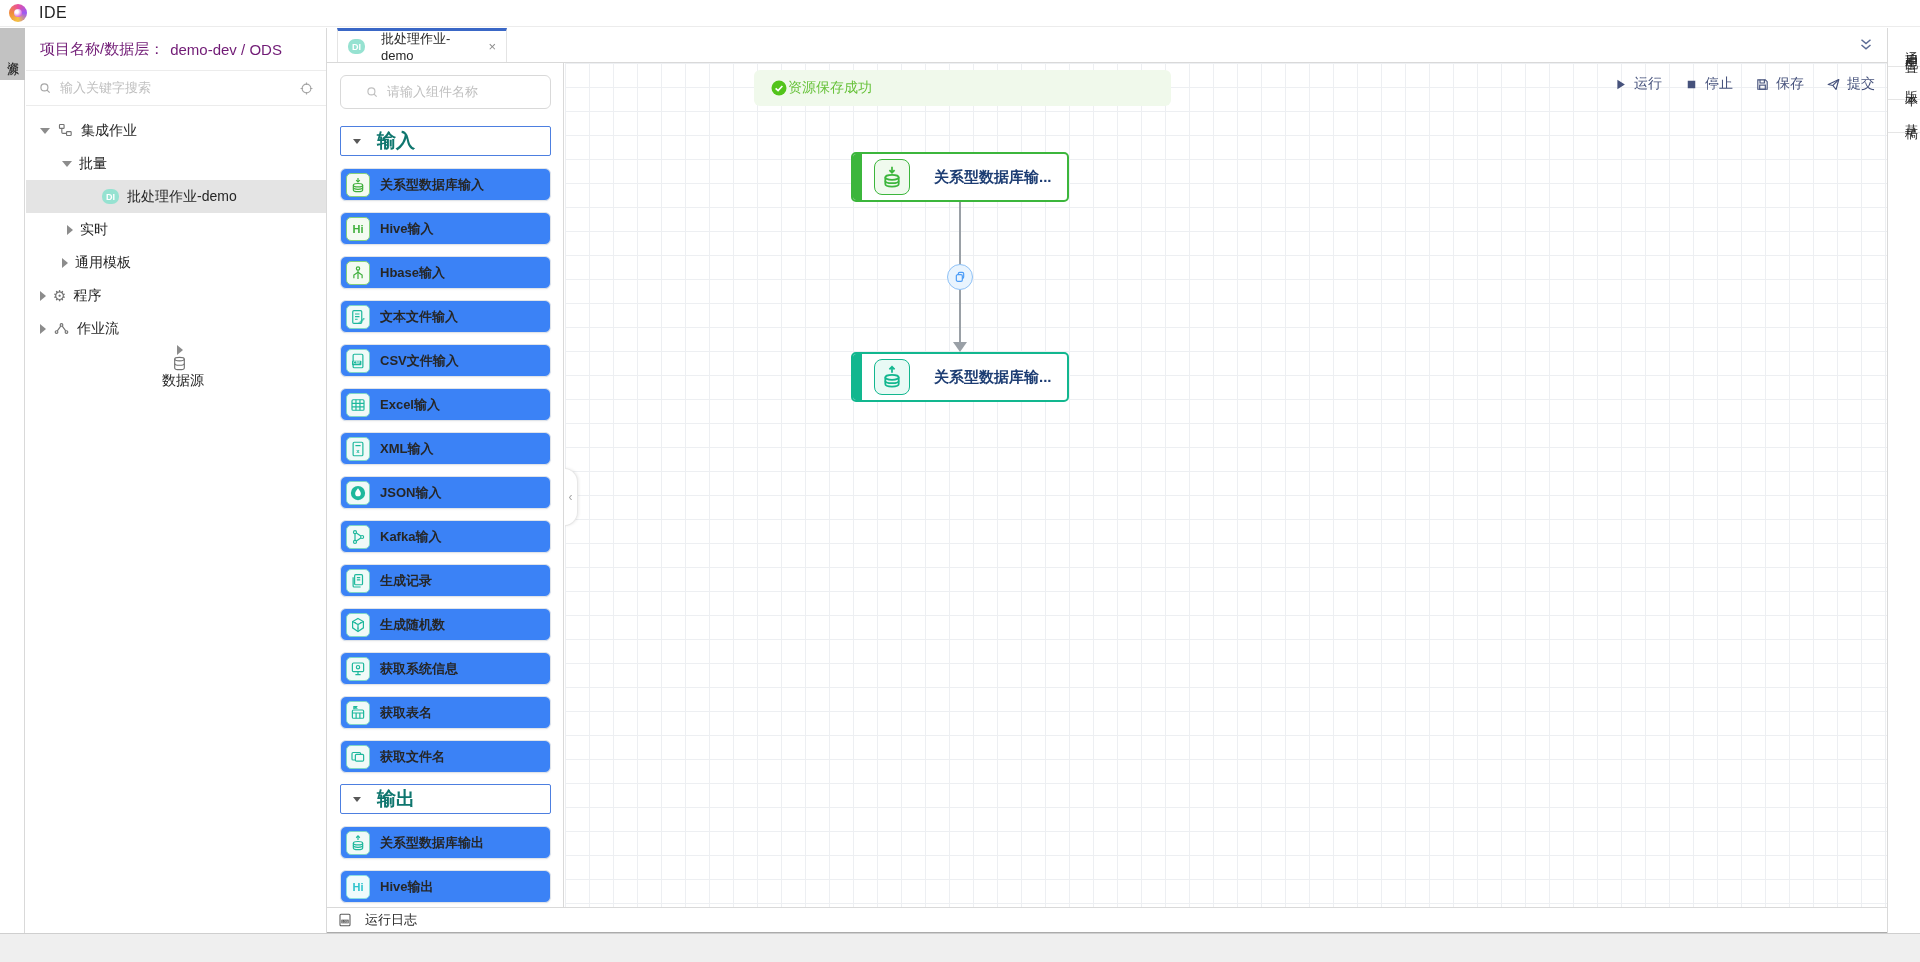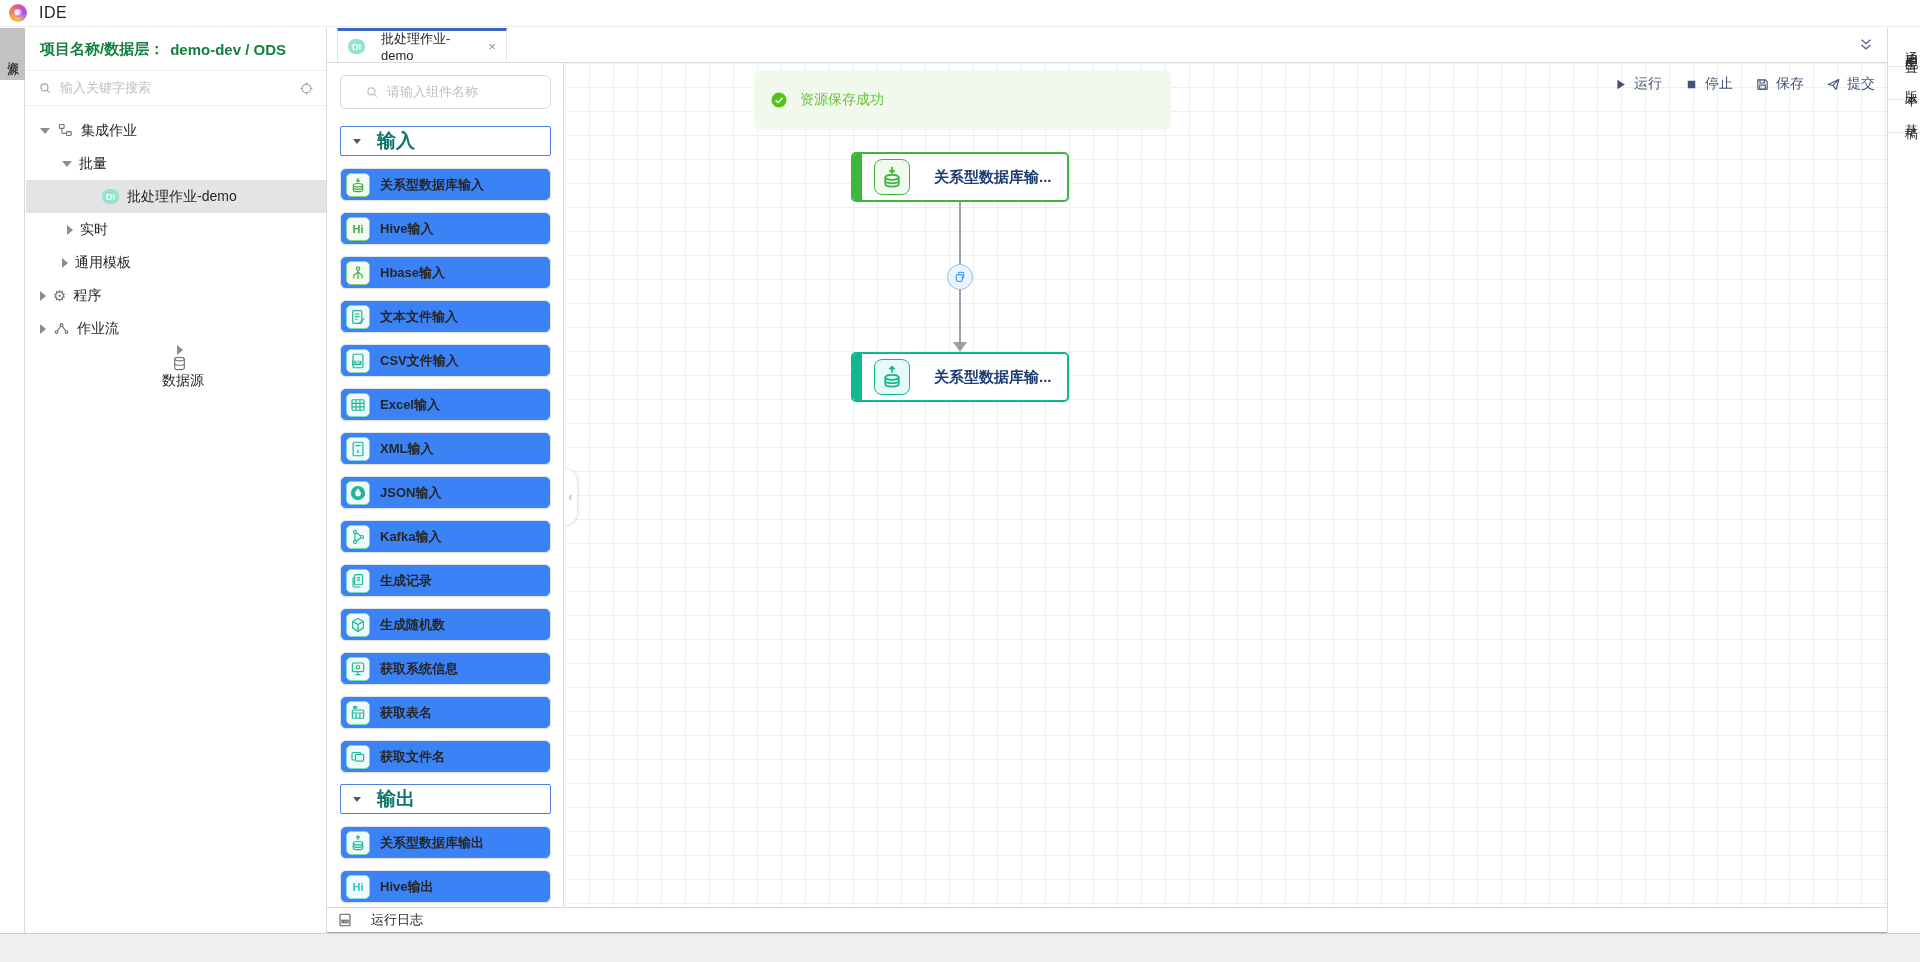--- a/index.html
+++ b/index.html
@@ -11,21 +11,21 @@
   .logo { width:18px; height:18px; border-radius:50%; background:conic-gradient(#e94f9d,#9b59f5,#f5c242,#f08c3a,#e94f9d); position:relative; }
   .logo::after{ content:""; position:absolute; left:5px; top:5px; width:8px; height:8px; border-radius:50%; background:radial-gradient(circle at 35% 35%, #fff 0 20%, #d86ae0 70%); }
   .app-title { margin-left:12px; font-size:16px; color:#1f1f1f; letter-spacing:.5px; }
 
   
   .left-rail { position:absolute; left:0; top:28px; width:25px; bottom:29px; background:#fff; border-right:1px solid #d9d9d9; }
   .left-rail-tab { width:25px; height:52px; background:#c2c2c2; display:flex; align-items:center; justify-content:center; writing-mode:vertical-rl; text-orientation:upright; font-size:12px; color:#262626; letter-spacing:2px; cursor:pointer; }
 
   
   .sidebar { position:absolute; left:26px; top:28px; width:301px; bottom:29px; background:#fff; border-right:1px solid #d9d9d9; overflow:hidden; }
-  .sb-title { height:43px; display:flex; align-items:center; padding:0 14px; font-size:15px; font-weight:bold; color:#15803d; border-bottom:1px solid #ececec; white-space:nowrap; }
+  .sb-title { height:43px; display:flex; align-items:center; padding:0 14px; font-size:15px; font-weight:normal; color:#701a75; border-bottom:1px solid #ececec; white-space:nowrap; }
   .sb-title .val { margin-left:6px; }
   .sb-search { height:35px; display:flex; align-items:center; gap:8px; padding:0 12px; border-bottom:1px solid #ececec; color:#8c8c8c; }
   .sb-search .ph { font-size:13px; color:#bfbfbf; flex:1; }
   .tree { padding-top:8px; }
   .tree-row { height:33px; display:flex; align-items:center; font-size:14px; color:#262626; cursor:pointer; white-space:nowrap; }
   .tree-row.selected { background:#e4e4e4; }
   .caret { width:0; height:0; display:inline-block; margin-right:7px; flex:none; }
   .caret.down { border-left:5px solid transparent; border-right:5px solid transparent; border-top:6px solid #8c8c8c; }
   .caret.right { border-top:5px solid transparent; border-bottom:5px solid transparent; border-left:6px solid #8c8c8c; }
   .caret.none { width:11px; border:none; }
@@ -54,21 +54,21 @@
   .comp-icon.green { color:#3faf3c; border-color:#84d07d; background:#f4fbf2; }
   .comp-icon.teal  { color:#1db89c; border-color:#7fd6c6; background:#f0faf8; }
   .comp-icon.cyan  { color:#2cc3cc; border-color:#8adde2; background:#effbfc; }
   .comp-icon .tt { font-size:11px; }
   .comp-label { font-size:13px; font-weight:bold; color:#262626; white-space:nowrap; }
 
   
   .canvas { position:absolute; left:565px; right:33px; top:63px; bottom:54px; background:#fff;
     background-image:linear-gradient(#edeff2 1px, transparent 1px), linear-gradient(90deg,#edeff2 1px, transparent 1px);
     background-size:24px 24px; overflow:hidden; }
-  .toast { position:absolute; left:189px; top:7px; width:417px; height:60px; background:#f0f9eb; border-radius:6px; display:flex; align-items:center; gap:12px; padding:0 16px; }
+  .toast { position:absolute; left:189px; top:7px; width:417px; height:36px; background:#f0f9eb; border-radius:6px; display:flex; align-items:center; padding:0 16px; }
   .toast svg { width:18px; height:18px; flex:none; }
   .toast-text { font-size:14px; color:#67c23a; }
   .run-toolbar { position:absolute; right:12px; top:12px; display:flex; gap:22px; color:#46527c; }
   .tb-btn { display:flex; align-items:center; gap:6px; font-size:14px; cursor:pointer; }
   .tb-btn svg { width:15px; height:15px; }
   .node { position:absolute; left:286px; width:218px; height:50px; background:#fff; border-radius:5px; display:flex; align-items:center; cursor:pointer; }
   .node .bar { position:absolute; left:0; top:0; bottom:0; width:9px; border-radius:3px 0 0 3px; }
   .node-icon { width:36px; height:36px; border-radius:8px; border:1.5px solid; margin-left:21px; display:flex; align-items:center; justify-content:center; flex:none; }
   .node-icon svg { width:26px; height:26px; }
   .node-label { margin-left:24px; font-size:15px; font-weight:bold; color:#1d3d73; white-space:nowrap; }
@@ -78,21 +78,21 @@
   .node.teal { border:2px solid #12b78f; }
   .node.teal .bar { background:#12b78f; }
   .node.teal .node-icon { color:#12b78f; border-color:#12b78f; background:#e8faf5; }
   .edge-line { position:absolute; left:394px; top:139px; width:2px; height:144px; background:#9aa0a6; }
   .edge-arrow { position:absolute; left:388px; top:279px; width:0; height:0; border-left:7px solid transparent; border-right:7px solid transparent; border-top:10px solid #9aa0a6; }
   .edge-badge { position:absolute; left:382px; top:201px; width:26px; height:26px; border-radius:50%; background:#e9f4fe; border:1px solid #8ec1f6; display:flex; align-items:center; justify-content:center; color:#4d9df7; cursor:pointer; }
   .edge-badge svg { width:16px; height:16px; }
   .panel-flap { position:absolute; left:-1px; top:405px; width:14px; height:58px; background:#fff; border:1px solid #e7e7e7; border-left:none; border-radius:0 29px 29px 0; box-shadow:1px 0 3px rgba(0,0,0,.08); display:flex; align-items:center; justify-content:center; color:#a5a5a5; font-size:12px; cursor:pointer; }
 
   
-  .bottombar { position:absolute; left:327px; right:33px; bottom:29px; height:26px; background:#fff; border-top:1px solid #d9d9d9; border-bottom:1px solid #ababab; display:flex; align-items:center; gap:18px; padding:0 10px; cursor:pointer; }
+  .bottombar { position:absolute; left:327px; right:33px; bottom:29px; height:26px; background:#fff; border-top:1px solid #d9d9d9; border-bottom:1px solid #ababab; display:flex; align-items:center; gap:12px; padding:0 10px; cursor:pointer; }
   .bottombar svg { width:16px; height:16px; color:#595959; }
   .log-label { font-size:13px; color:#262626; }
 
   
   .right-rail { position:absolute; right:0; top:28px; width:33px; bottom:29px; background:#fff; border-left:1px solid #d9d9d9; }
   .rr-tab { writing-mode:vertical-rl; text-orientation:upright; width:100%; display:flex; justify-content:center; padding:13px 0; font-size:13px; color:#262626; letter-spacing:3px; border-bottom:1px solid #e5e5e5; cursor:pointer; }
 
   
   .footer { position:absolute; left:0; right:0; bottom:0; height:29px; background:#efefef; border-top:1px solid #cfcfcf; }
 </style>

